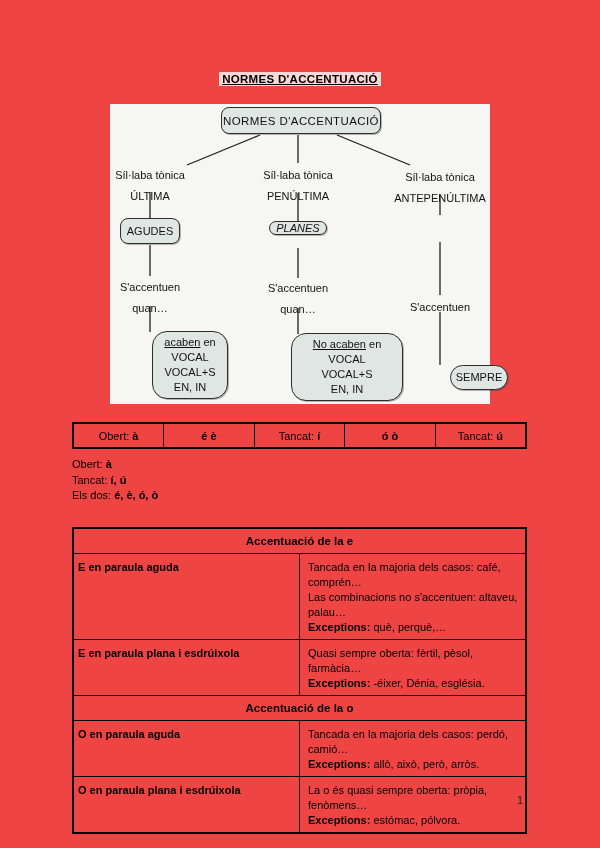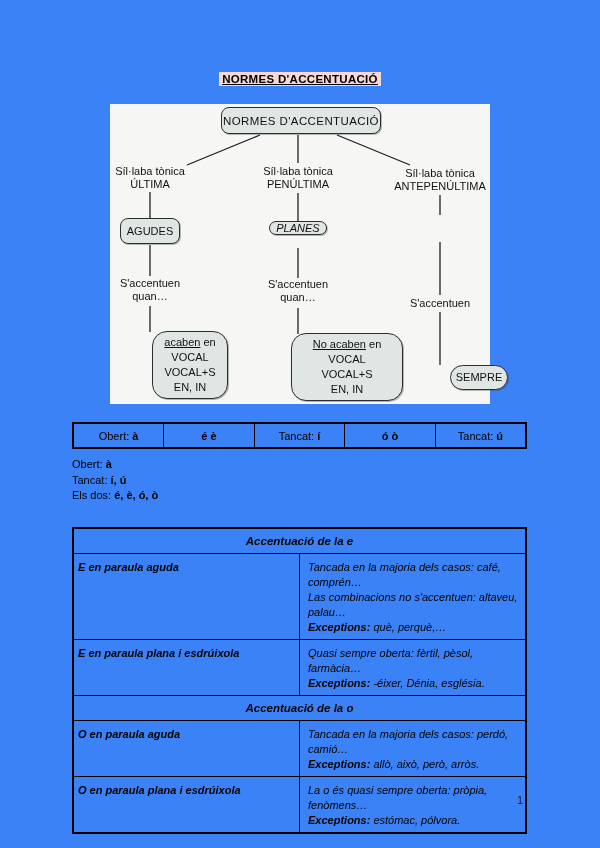--- a/index.html
+++ b/index.html
@@ -1,17 +1,17 @@
 <!DOCTYPE html>
 <html><head>
 <meta charset="utf-8">
 <style>
   html,body { margin:0; padding:0; background:#ffffff; }
   .page {
-    position:relative; width:600px; height:848px; background:#3b82f6;
+    position:relative; width:600px; height:848px; background:#ef4444;
     font-family:"Liberation Sans", sans-serif; color:#1a1a1a; overflow:hidden;
   }
 
   
   .title-wrap { position:absolute; top:69px; left:0; width:600px; text-align:center; }
   .title {
     display:inline-block; background:#f8d7d7; font-weight:bold; font-size:11.5px;
     text-decoration:underline; letter-spacing:0.3px; padding:1px 3px; color:#000;
   }
 
@@ -23,21 +23,21 @@
   .diagram svg { position:absolute; left:0; top:0; }
   .dbox {
     position:absolute; background:#e0e6e3; border:1.5px solid #2d2d2d; border-radius:8px;
     display:flex; flex-direction:column; align-items:center; justify-content:center;
     text-align:center; box-sizing:border-box; box-shadow:1px 1px 0 rgba(60,60,60,0.35);
     color:#111;
   }
   .dbox.root { font-size:11.5px; letter-spacing:0.4px; }
   .dbox.rule { border-radius:15px; line-height:15px;margin-left:40px; }
   .dlabel {
-    position:absolute; text-align:center; line-height:13px; white-space:pre-line; color:#111;
+    position:absolute; text-align:center; line-height:21px; white-space:pre-line; color:#111;
   }
   .pre { white-space:pre-line; }
   .ul { text-decoration:underline; }
 
   
   .vowel-table {
     position:absolute; left:72px; top:422px; width:455px;
     border-collapse:collapse; font-size:11px; table-layout:fixed;
   }
   .vowel-table td {
@@ -45,21 +45,21 @@
     color:#000;
   }
   .vowel-table { border:2px solid #000; }
 
   
   .info-lines { position:absolute; left:72px; top:457px; font-size:11px; line-height:15.5px; color:#000; }
 
   
   .main-table {
     position:absolute; left:72px; top:527px; width:455px;
-    border-collapse:collapse; font-size:11px; border:2px solid #000; table-layout:fixed;font-style:italic;
+    border-collapse:collapse; font-size:11px; border:2px solid #000; table-layout:fixed;
   }
   .main-table td { border:1px solid #000; vertical-align:top; color:#000; }
   .main-table td.hdr {
     font-weight:bold; text-align:center; font-size:11.5px; height:22px; vertical-align:middle;
   }
   .main-table td.term {
     width:126px; font-weight:bold; padding:6px 4px 4px 4px; line-height:14px;
   }
   .main-table td.desc { padding:6px 4px 4px 8px; line-height:15px; }
 

